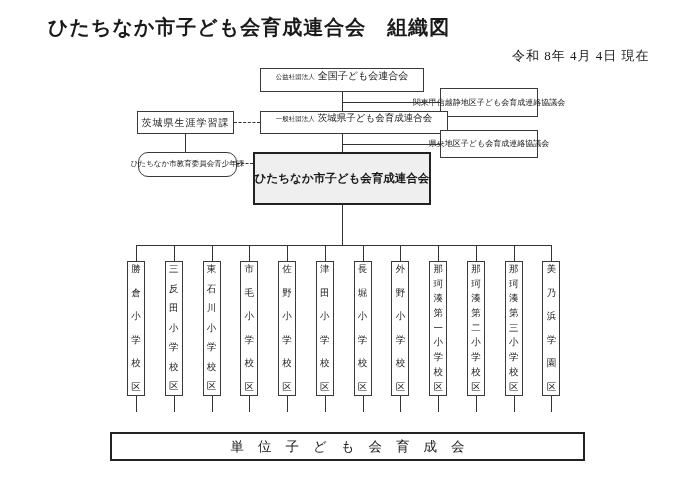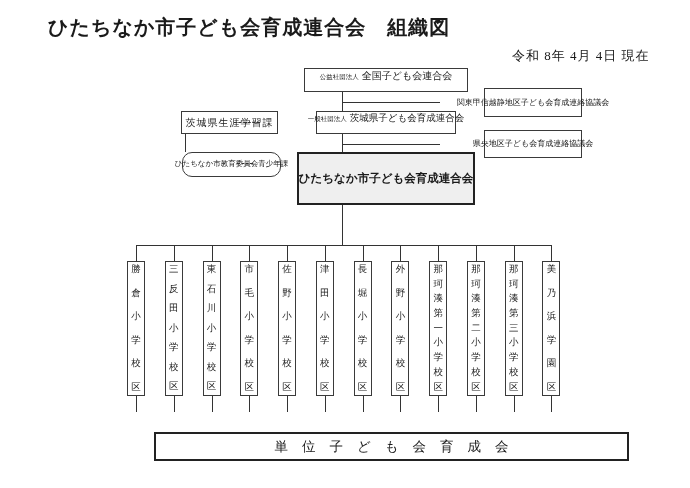--- a/index.html
+++ b/index.html
@@ -19,29 +19,29 @@
     white-space: nowrap;
   }
   .date {
     position: absolute; left: 512px; top: 47px;
     font-size: 13px; letter-spacing: 1px; white-space: nowrap;
   }
   .box {
     position: absolute; box-sizing: border-box;
     background: #ffffff; border: 1px solid var(--border, #3a3a3a);
     display: flex; align-items: center; justify-content: center;
-    text-align: center; white-space: nowrap; margin-left: 44px;
+    text-align: center; white-space: nowrap;
   }
   .box.col { }
   .baseline { align-items: baseline; }
   .prefix { font-size: 6.5px; margin-right: 3px; }
   #box-national    { left: 260px; top: 68px;  width: 164px; height: 24px; font-size: 10px; }
   #box-kanto       { left: 440px; top: 88px;  width: 98px;  height: 29px; font-size: 8px; line-height: 1.45; }
   #box-pref-learn  { left: 137px; top: 111px; width: 97px;  height: 23px; font-size: 10px; letter-spacing: 1px; }
-  #box-pref-fed    { left: 272px; top: 111px; width: 140px; height: 23px; font-size: 9.5px; }
+  #box-pref-fed    { left: 260px; top: 111px; width: 188px; height: 23px; font-size: 9.5px; }
   #box-keno        { left: 440px; top: 130px; width: 98px;  height: 28px; font-size: 8px; line-height: 1.45; }
   #box-city-edu    { left: 138px; top: 152px; width: 99px;  height: 25px; font-size: 7.5px; line-height: 1.45; border-radius: 10px; }
   #box-main {
     left: 253px; top: 152px; width: 178px; height: 53px;
     background: var(--mainfill, #efefef); border: 2px solid #222222;
     font-family: "Liberation Sans", sans-serif; font-weight: bold;
     font-size: 11.5px;
   }
   #box-unit {
     left: 110px; top: 432px; width: 475px; height: 29px;

